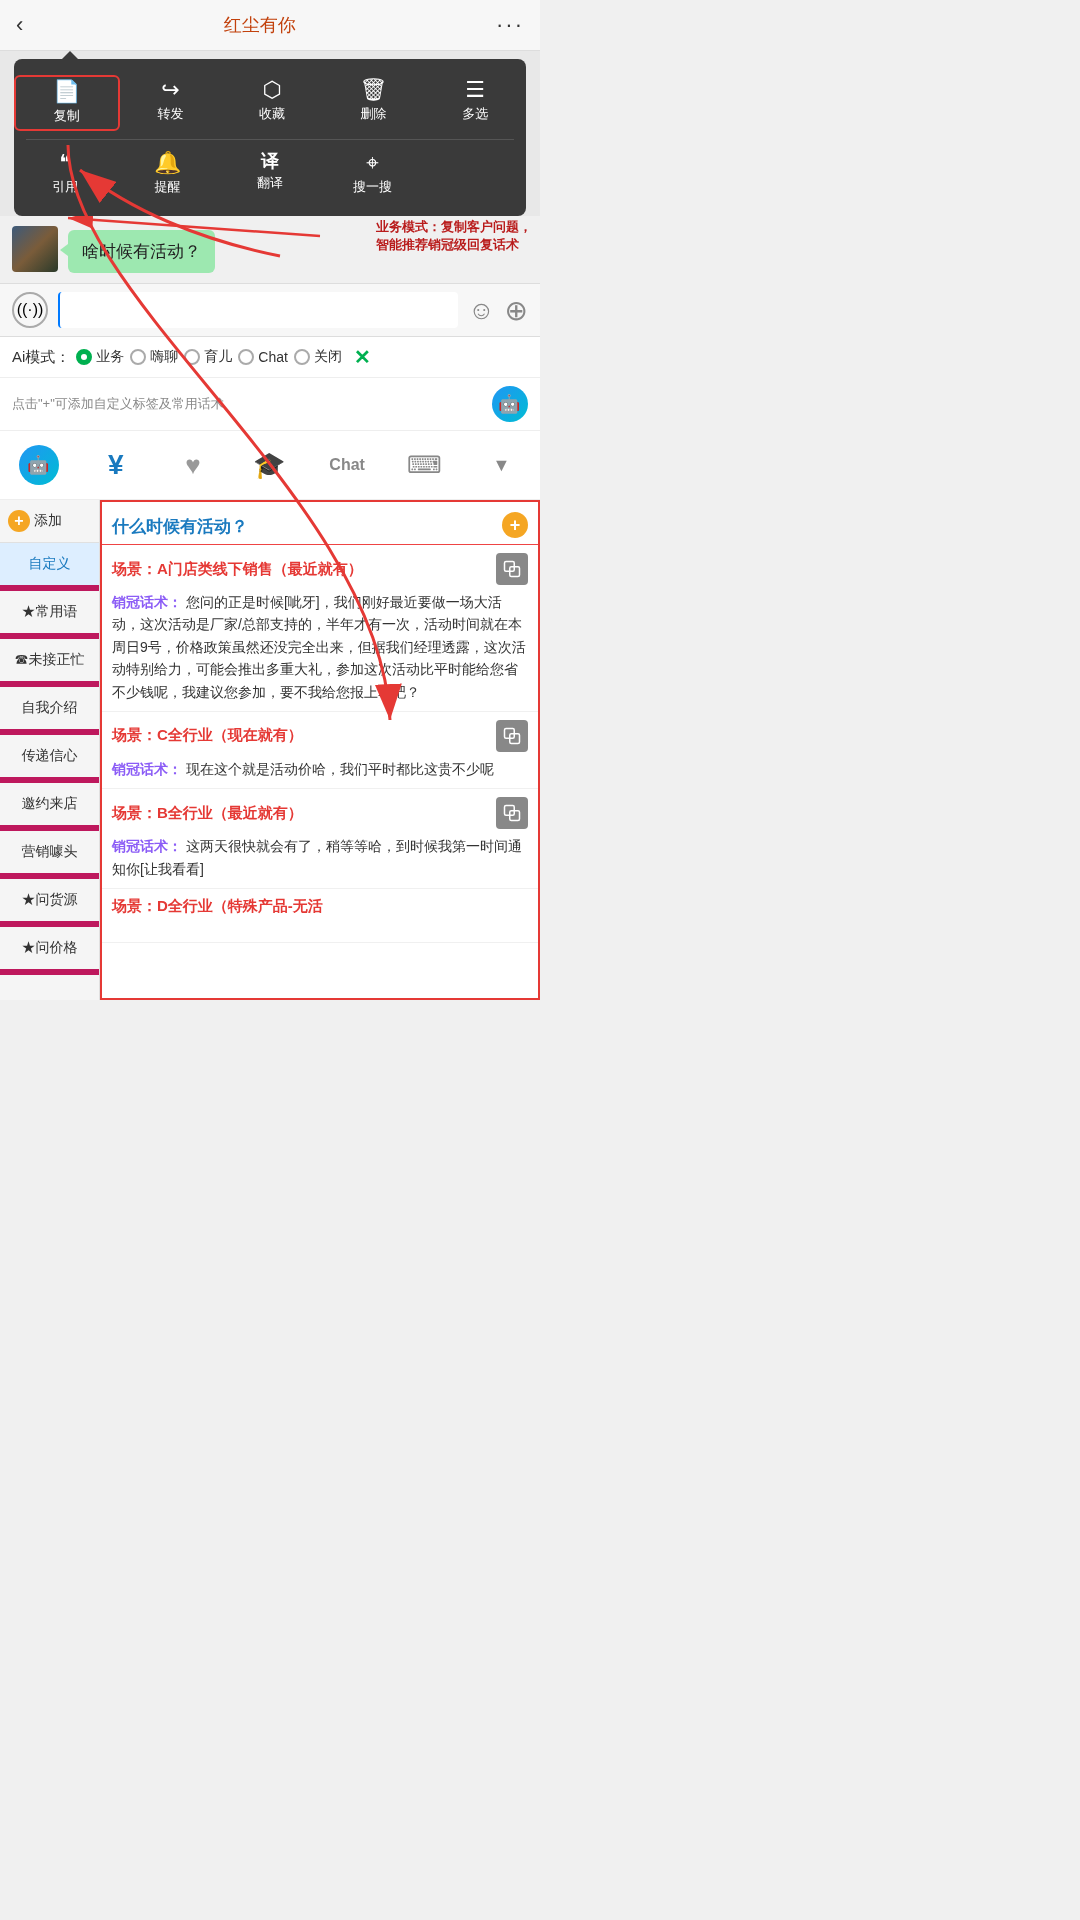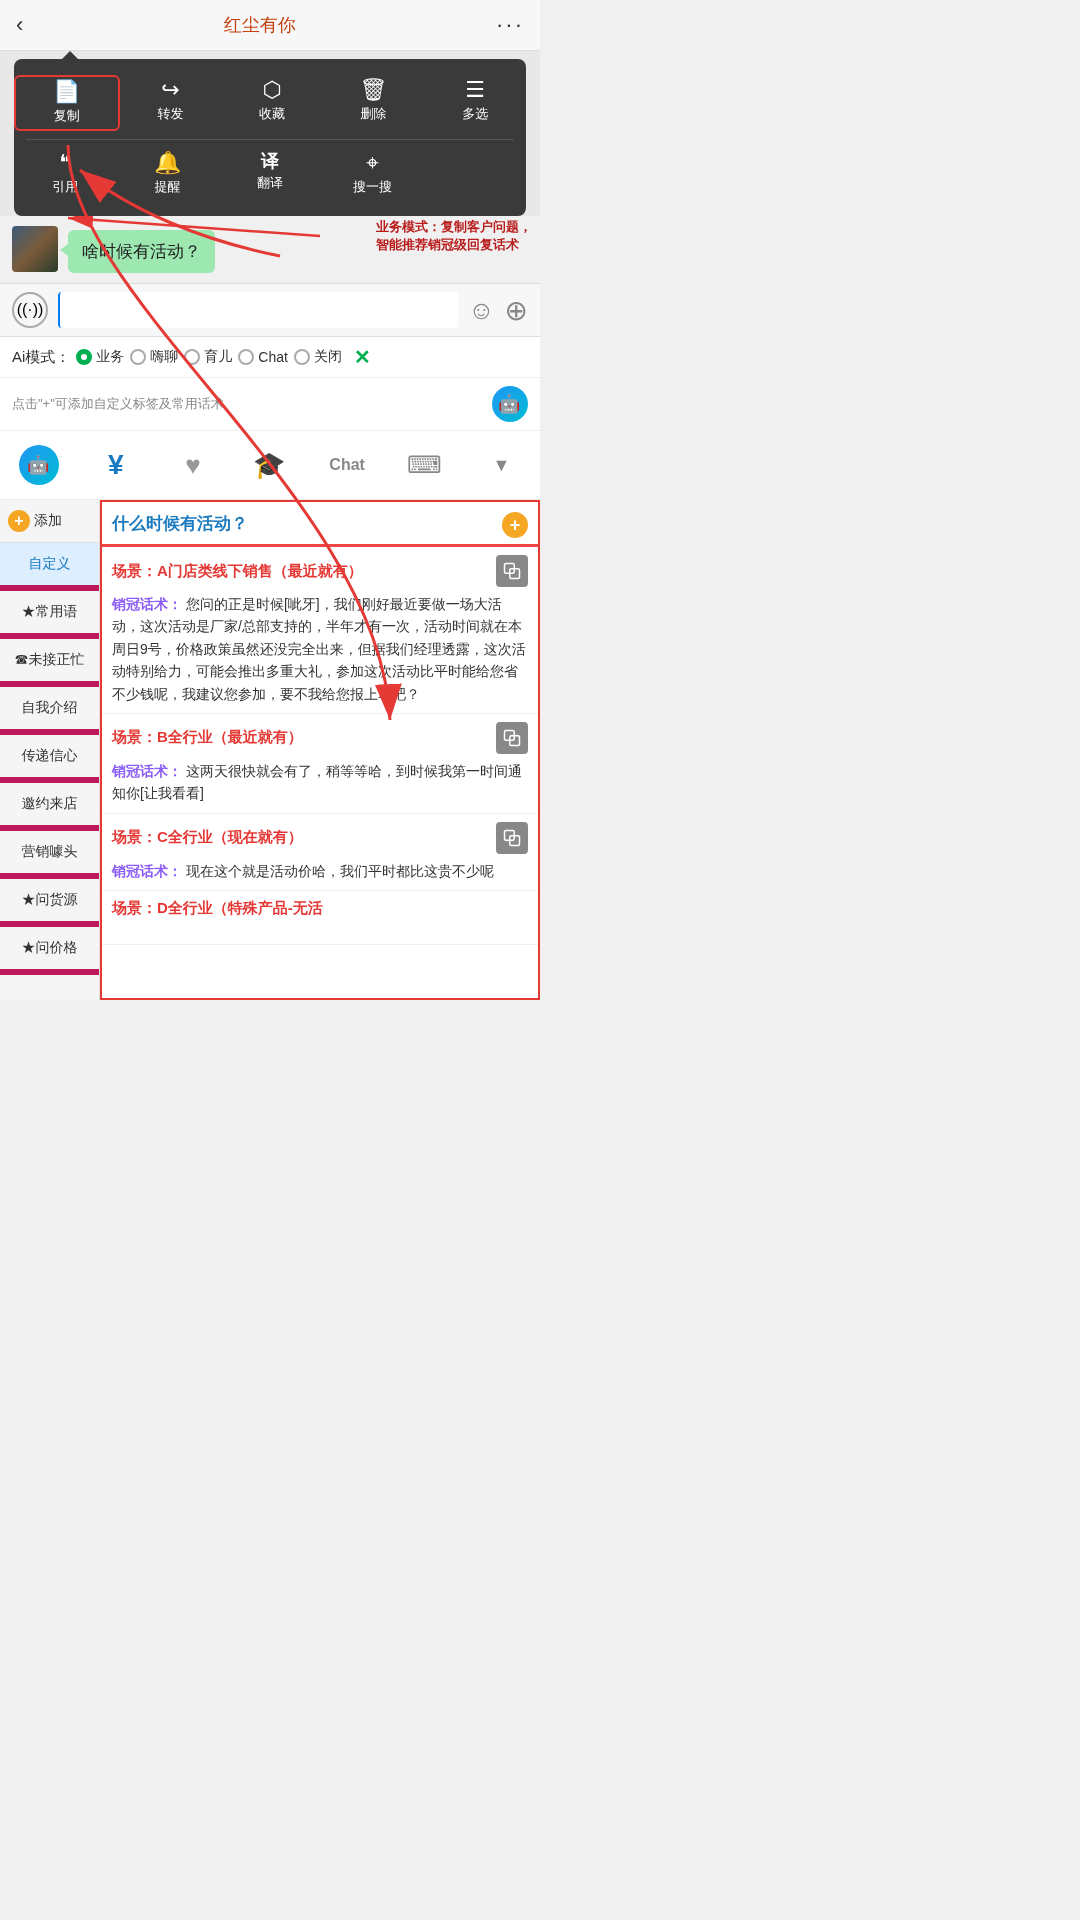--- a/index.html
+++ b/index.html
@@ -326,24 +326,24 @@
       flex: 1;
       background: white;
       border: 2px solid #e53935;
       overflow-y: auto;
       max-height: 580px;
     }
 
     
     .question-header {
       display: flex;
-      align-items: flex-start;
+      align-items: flex-end;
       padding: 10px 10px 6px;
       gap: 8px;
-      border-bottom: 3px solid #ef4444;
+      border-bottom: 1px solid #ef4444;
     }
     .question-text {
       font-size: 17px;
       font-weight: 700;
       color: #1a7abf;
       flex: 1;
     }
     .add-yellow-btn {
       width: 26px;
       height: 26px;
@@ -589,50 +589,50 @@
           </div>
         </div>
         <div class="scenario-content">
           <span class="label">销冠话术：</span>
           <span>您问的正是时候[呲牙]，我们刚好最近要做一场大活动，这次活动是厂家/总部支持的，半年才有一次，活动时间就在本周日9号，价格政策虽然还没完全出来，但据我们经理透露，这次活动特别给力，可能会推出多重大礼，参加这次活动比平时能给您省不少钱呢，我建议您参加，要不我给您报上名吧？</span>
         </div>
       </div>
 
       <div class="scenario-block">
         <div class="scenario-title">
+          <span>场景：C全行业（现在就有）</span>
+          <div class="copy-btn">
+            <svg width="18" height="18" viewBox="0 0 24 24" fill="white">
+                <rect x="9" y="9" width="13" height="13" rx="2" stroke="white" stroke-width="2" fill="none"></rect>
+                <rect x="2" y="2" width="13" height="13" rx="2" stroke="white" stroke-width="2" fill="none"></rect>
+              </svg>
+          </div>
+        </div>
+        <div class="scenario-content">
+          <span class="label">销冠话术：</span>
+          <span>现在这个就是活动价哈，我们平时都比这贵不少呢</span>
+        </div>
+      </div>
+
+      <div class="scenario-block">
+        <div class="scenario-title">
           <span>场景：B全行业（最近就有）</span>
           <div class="copy-btn">
             <svg width="18" height="18" viewBox="0 0 24 24" fill="white">
                 <rect x="9" y="9" width="13" height="13" rx="2" stroke="white" stroke-width="2" fill="none"></rect>
                 <rect x="2" y="2" width="13" height="13" rx="2" stroke="white" stroke-width="2" fill="none"></rect>
               </svg>
           </div>
         </div>
         <div class="scenario-content">
           <span class="label">销冠话术：</span>
           <span>这两天很快就会有了，稍等等哈，到时候我第一时间通知你[让我看看]</span>
         </div>
       </div>
 
-      <div class="scenario-block">
-        <div class="scenario-title">
-          <span>场景：C全行业（现在就有）</span>
-          <div class="copy-btn">
-            <svg width="18" height="18" viewBox="0 0 24 24" fill="white">
-                <rect x="9" y="9" width="13" height="13" rx="2" stroke="white" stroke-width="2" fill="none"></rect>
-                <rect x="2" y="2" width="13" height="13" rx="2" stroke="white" stroke-width="2" fill="none"></rect>
-              </svg>
-          </div>
-        </div>
-        <div class="scenario-content">
-          <span class="label">销冠话术：</span>
-          <span>现在这个就是活动价哈，我们平时都比这贵不少呢</span>
-        </div>
-      </div>
-
       <div class="scenario-block" style="padding-bottom:20px;">
         <div class="scenario-title">
           <span>场景：D全行业（特殊产品-无活</span>
         </div>
       </div>
 
     </div>
   </div>
 
   <svg style="position:absolute; top:0; left:0; width:540px; height:900px; pointer-events:none; z-index:10;">

